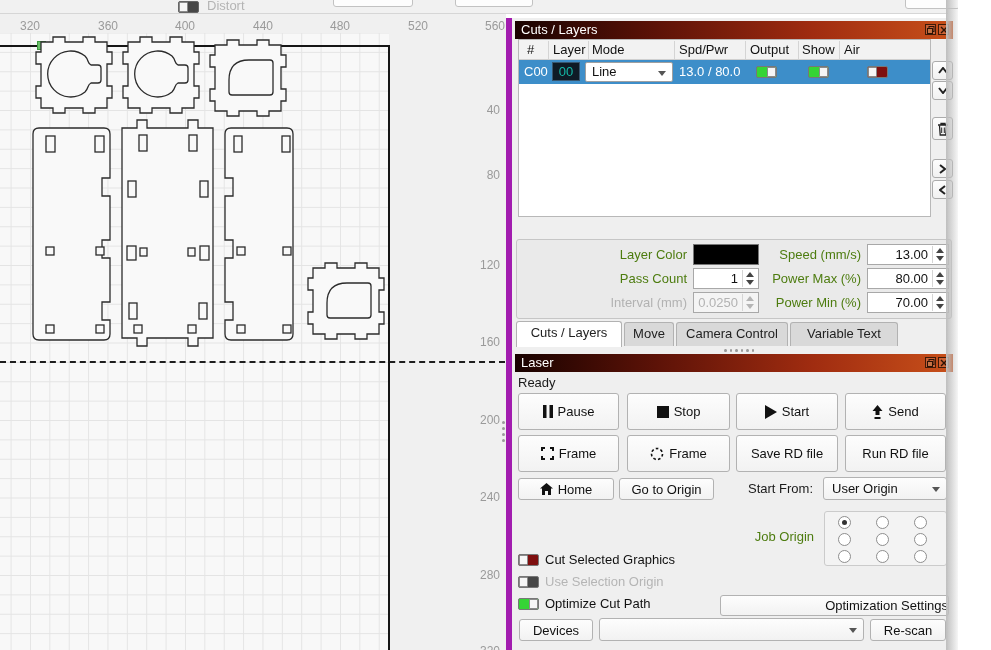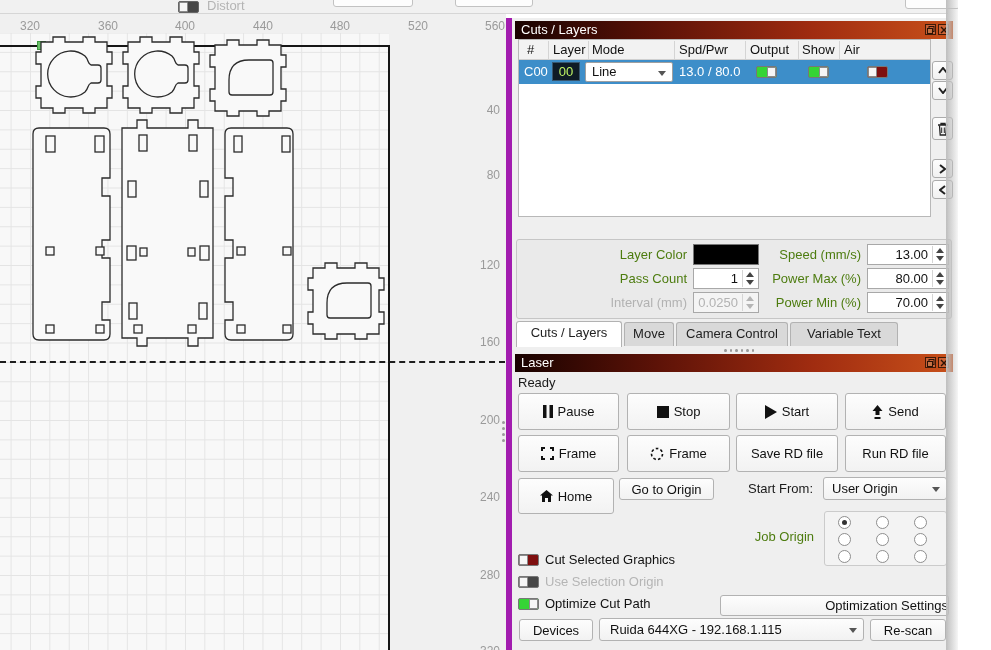--- a/index.html
+++ b/index.html
@@ -38,21 +38,21 @@
   .tb-icons { position:absolute; top:3px; right:4px; display:flex; gap:2px; }
   .tb-ic { width:11px; height:11px; border:1px solid #3f1a08; background:rgba(255,255,255,0.12); display:flex; align-items:center; justify-content:center; }
 
   
   #tablebox { left:6px; top:21px; width:413px; height:178px; background:#fff; border:1px solid #b8b8b8; }
   #thead { position:absolute; left:0; top:0; width:100%; height:20px; background:#f2f2f2; border-bottom:1px solid #cfcfcf; }
   .th { position:absolute; top:2px; font-size:13px; color:#111; }
   .thsep { position:absolute; top:1px; width:1px; height:18px; background:#d4d4d4; }
   #selrow { position:absolute; left:0; top:20px; width:100%; height:24px; background:#3d8ec9; color:#fff; }
   .cell { position:absolute; top:4px; }
-  #layerbox { position:absolute; left:33px; top:2px; width:28px; height:19px; background:#0f1b26; border:1px solid #37566f; color:#bef264; text-align:center; padding-top:1px; }
+  #layerbox { position:absolute; left:33px; top:2px; width:28px; height:19px; background:#0f1b26; border:1px solid #37566f; color:#14b8a6; text-align:center; padding-top:1px; }
   #mode-dd { position:absolute; left:66px; top:2px; width:88px; height:20px; background:#fff; border:1px solid #9f9f9f; border-radius:2px; color:#111; padding:1px 0 0 6px; }
   .dd-arrow { position:absolute; right:6px; top:8px; width:0; height:0; border-left:4px solid transparent; border-right:4px solid transparent; border-top:5px solid #555; }
 
   .toggle { position:absolute; width:21px; height:12px; border:1px solid #777; border-radius:2px; background:#fff; }
   .toggle .knob { position:absolute; top:0px; width:9px; height:10px; background:#f6f6f6; border:1px solid #8a8a8a; border-radius:1px; }
   .tg-on { background:#35d435; } .tg-on .knob { right:0; }
   .tg-red { background:#7e0f0f; } .tg-red .knob { left:0; }
   .tg-dark { background:#474747; } .tg-dark .knob { left:0; }
 
   .sidebtn { position:absolute; left:420px; width:21px; background:linear-gradient(#fdfdfd,#f1f1f1); border:1px solid #ababab; border-radius:3px; display:flex; align-items:center; justify-content:center; }
@@ -378,21 +378,21 @@
         </svg>
       <span>Frame</span>
     </div>
     <div class="btn" style="left:224px; top:417px; width:102px; height:37px;">
         <span>Save RD file</span>
       </div>
     <div class="btn" style="left:333px; top:417px; width:101px; height:37px;">
         <span>Run RD file</span>
       </div>
 
-    <div class="btn" style="left:6px; top:460px; width:96px; height:36px;">
+    <div class="btn" style="left:6px; top:460px; width:96px; height:22px;">
       <svg width="13" height="12" viewBox="0 0 13 12">
           <path d="M6.5,0 L13,5.5 H11 V12 H8 V8 H5 V12 H2 V5.5 H0 Z" fill="#111"></path>
         </svg>
       <span>Home</span>
     </div>
     <div class="btn" style="left:107px; top:460px; width:95px; height:22px;">
         <span>Go to Origin</span>
       </div>
     <span class="abs" style="left:236px; top:463px;">Start From:</span>
     <div class="btn" style="left:311px; top:459px; width:124px; height:23px; justify-content:flex-start; padding-left:8px;">
@@ -427,21 +427,20 @@
     <span class="togglerow-label" style="left:33px; top:578px;">Optimize Cut Path</span>
 
     <div class="btn" style="left:208px; top:577px; width:229px; height:21px;justify-content:flex-end;">
         <span>Optimization Settings</span>
       </div>
 
     <div class="btn" style="left:7px; top:601px; width:74px; height:22px;">
         <span>Devices</span>
       </div>
     <div class="btn" style="left:87px; top:600px; width:265px; height:23px; justify-content:flex-start; padding-left:10px;">
-      <span>Ruida 644XG - 192.168.1.115</span>
       <span class="dd-arrow" style="top:9px;"></span>
     </div>
     <div class="btn" style="left:358px; top:601px; width:76px; height:22px;">
         <span>Re-scan</span>
       </div>
   </div>
 
   <div class="abs" id="right-fade"></div>
   <div class="abs" id="right-white"></div>
 </div>

